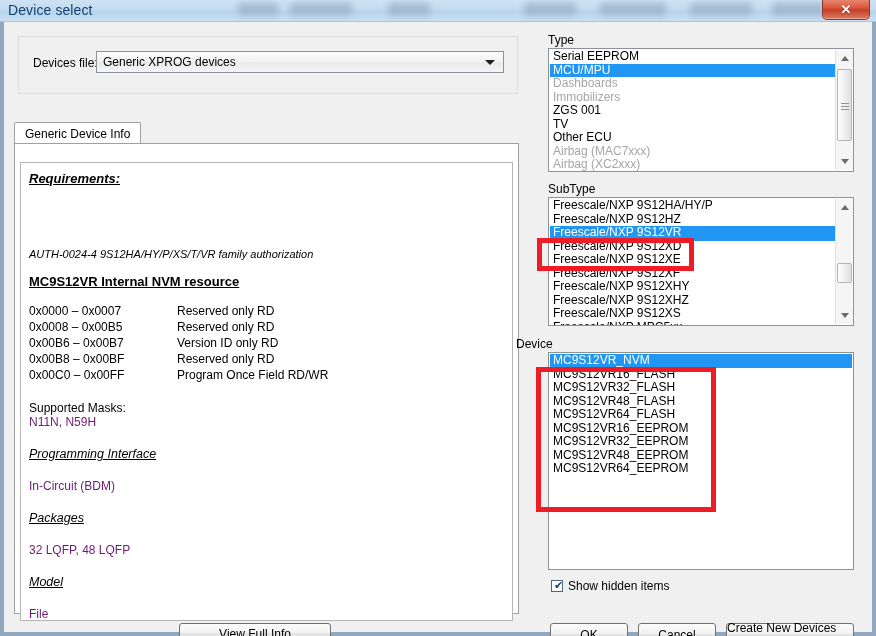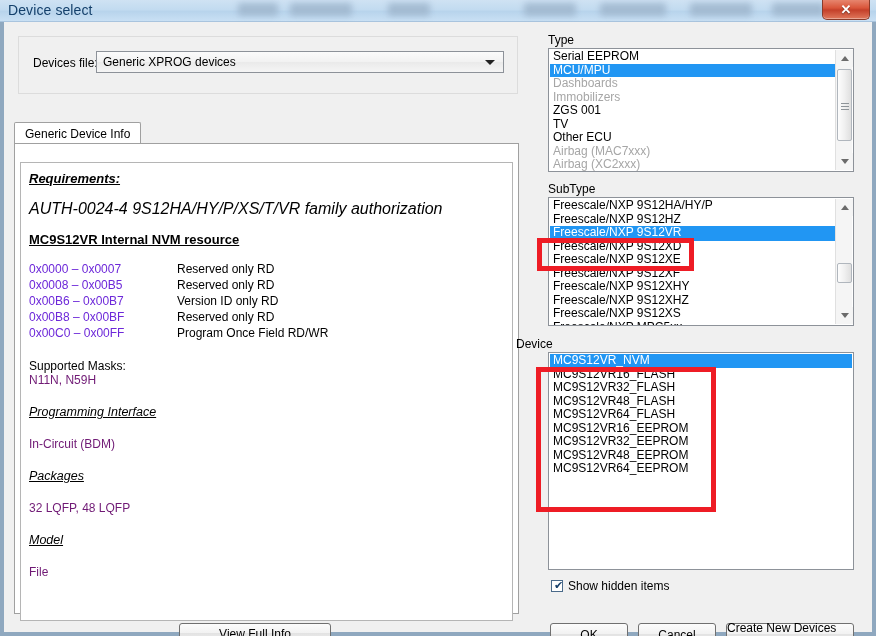--- a/index.html
+++ b/index.html
@@ -186,31 +186,32 @@
     text-decoration: underline;
     font-size: 13px;
   }
   .hdr-italic-sub {
     font-style: italic;
     text-decoration: underline;
     font-size: 12.5px;
   }
   .auth-line {
     font-style: italic;
-    font-size: 16px;
+    font-size: 11px;
+    margin-top: 48px;
   }
   .blue { color: #701a75; }
   .nvm-row {
     display: flex;
     font-size: 12px;
     line-height: 16px;
   }
   .nvm-range {
     width: 148px;
-    color: #6d28d9;
+    color: #000000;
     flex: 0 0 148px;
   }
   .nvm-desc { color: #000000; }
   .spacer-md { height: 14px; }
   .spacer-lg { height: 18px; }
 
   
   .btn {
     box-sizing: border-box;
     border: 1px solid #707070;

